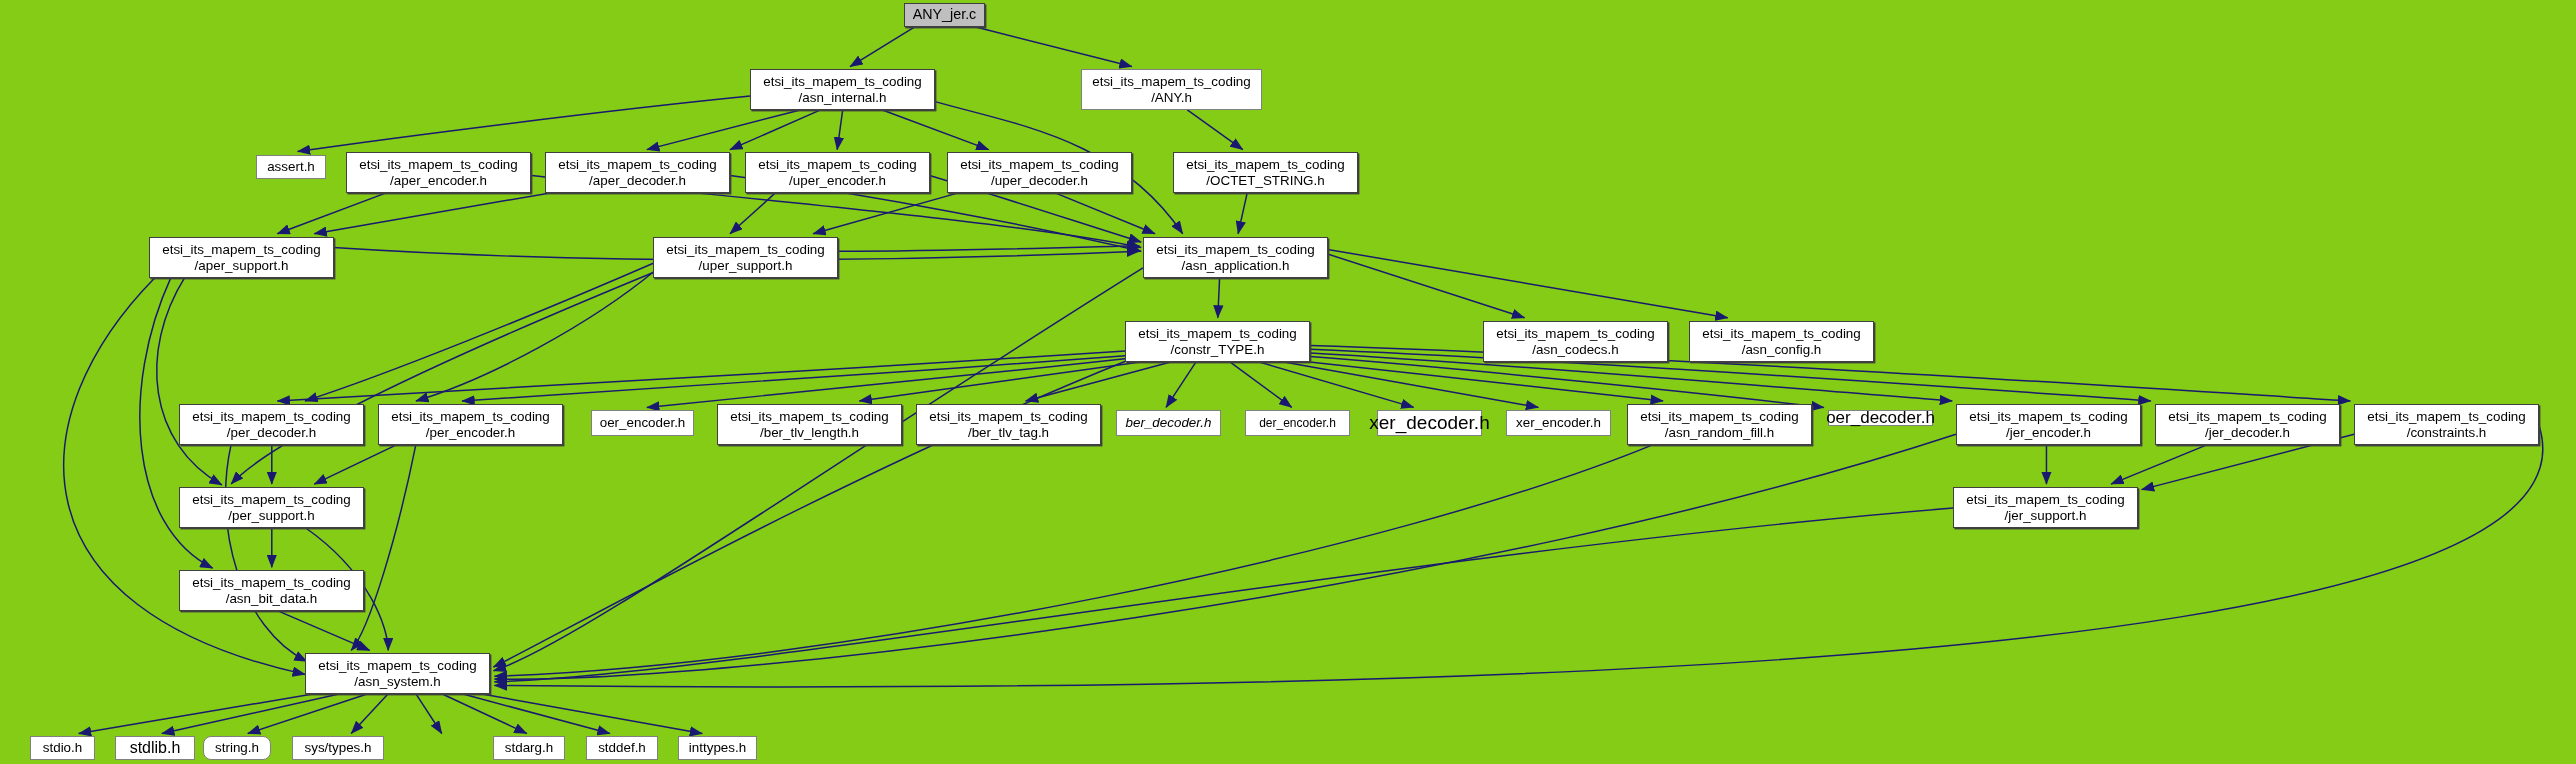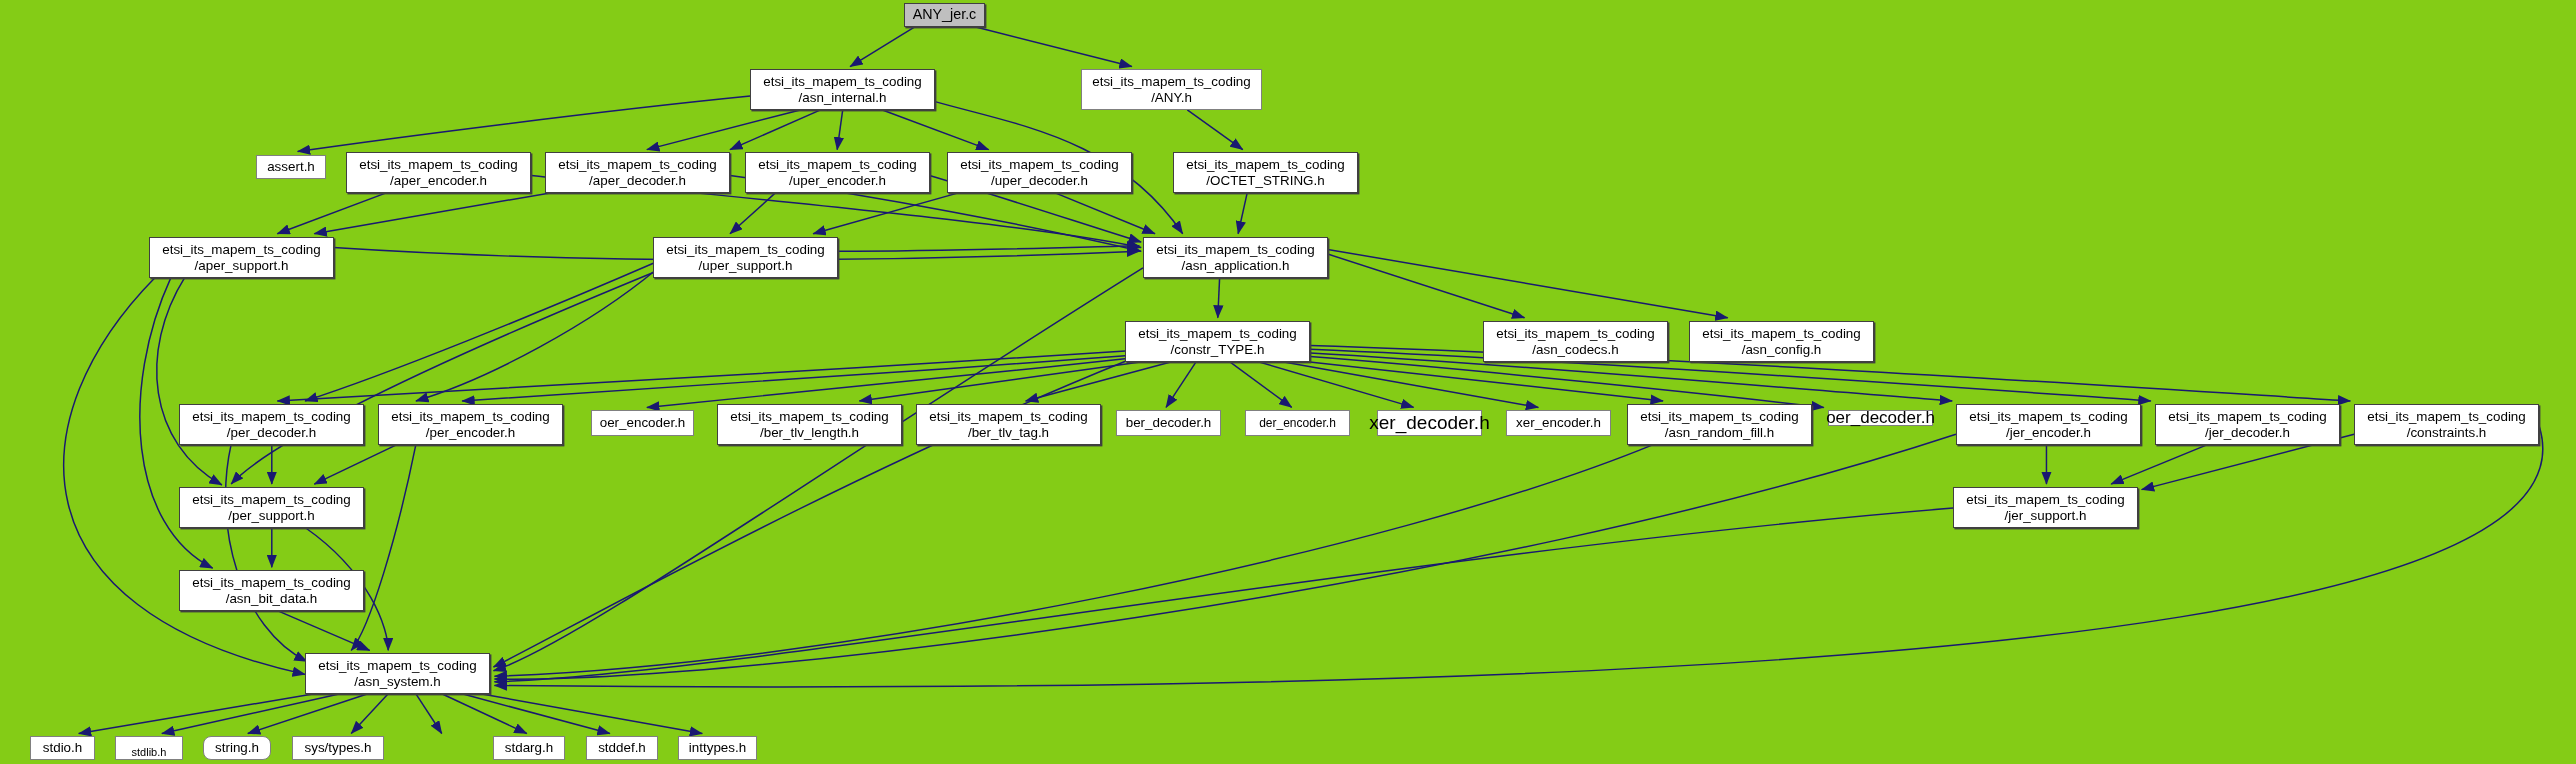--- a/index.html
+++ b/index.html
@@ -204,21 +204,21 @@
         <span class="line1">oer_encoder.h</span>
       </div>
       <div class="node solid" style="left: 717px; top: 404px; width: 185px; height: 41px; font-size: 13.4px;">
         <span class="line1">etsi_its_mapem_ts_coding</span>
         <span class="line2">/ber_tlv_length.h</span>
       </div>
       <div class="node solid" style="left: 916px; top: 404px; width: 185px; height: 41px; font-size: 13.4px;">
         <span class="line1">etsi_its_mapem_ts_coding</span>
         <span class="line2">/ber_tlv_tag.h</span>
       </div>
-      <div class="node light" style="left: 1116px; top: 410px; width: 105px; height: 26px; font-size: 13.4px;">
+      <div class="node light" style="left: 1116px; top: 410px; width: 105px; height: 26px; font-size: 13.4px; font-style: italic;">
         <span class="line1">ber_decoder.h</span>
       </div>
       <div class="node light" style="left: 1245px; top: 410px; width: 105px; height: 26px; font-size: 12px;">
         <span class="line1">der_encoder.h</span>
       </div>
       <div class="node light" style="left: 1377px; top: 410px; width: 105px; height: 26px; font-size: 19px;">
         <span class="line1">xer_decoder.h</span>
       </div>
       <div class="node light" style="left: 1506px; top: 410px; width: 105px; height: 26px; font-size: 13.4px;">
         <span class="line1">xer_encoder.h</span>
@@ -254,21 +254,21 @@
         <span class="line1">etsi_its_mapem_ts_coding</span>
         <span class="line2">/asn_bit_data.h</span>
       </div>
       <div class="node solid" style="left: 305px; top: 653px; width: 185px; height: 41px; font-size: 13.4px;">
         <span class="line1">etsi_its_mapem_ts_coding</span>
         <span class="line2">/asn_system.h</span>
       </div>
       <div class="node light" style="left: 30px; top: 736px; width: 65px; height: 24px; font-size: 13.4px;">
         <span class="line1">stdio.h</span>
       </div>
-      <div class="node light" style="left: 115px; top: 736px; width: 68px; height: 24px; font-size: 11px; justify-content: flex-end;">
+      <div class="node light" style="left: 115px; top: 736px; width: 80px; height: 24px; font-size: 16px;">
         <span class="line1">stdlib.h</span>
       </div>
       <div class="node light" style="left: 203px; top: 736px; width: 68px; height: 24px; font-size: 13.4px; border-radius: 8px;">
         <span class="line1">string.h</span>
       </div>
       <div class="node light" style="left: 292px; top: 736px; width: 92px; height: 24px; font-size: 13.4px;">
         <span class="line1">sys/types.h</span>
       </div>
       <div class="node light" style="left: 405px; top: 736px; width: 68px; height: 24px; font-size: 13.4px; margin-top: 48px;">
         <span class="line1">limits.h</span>

